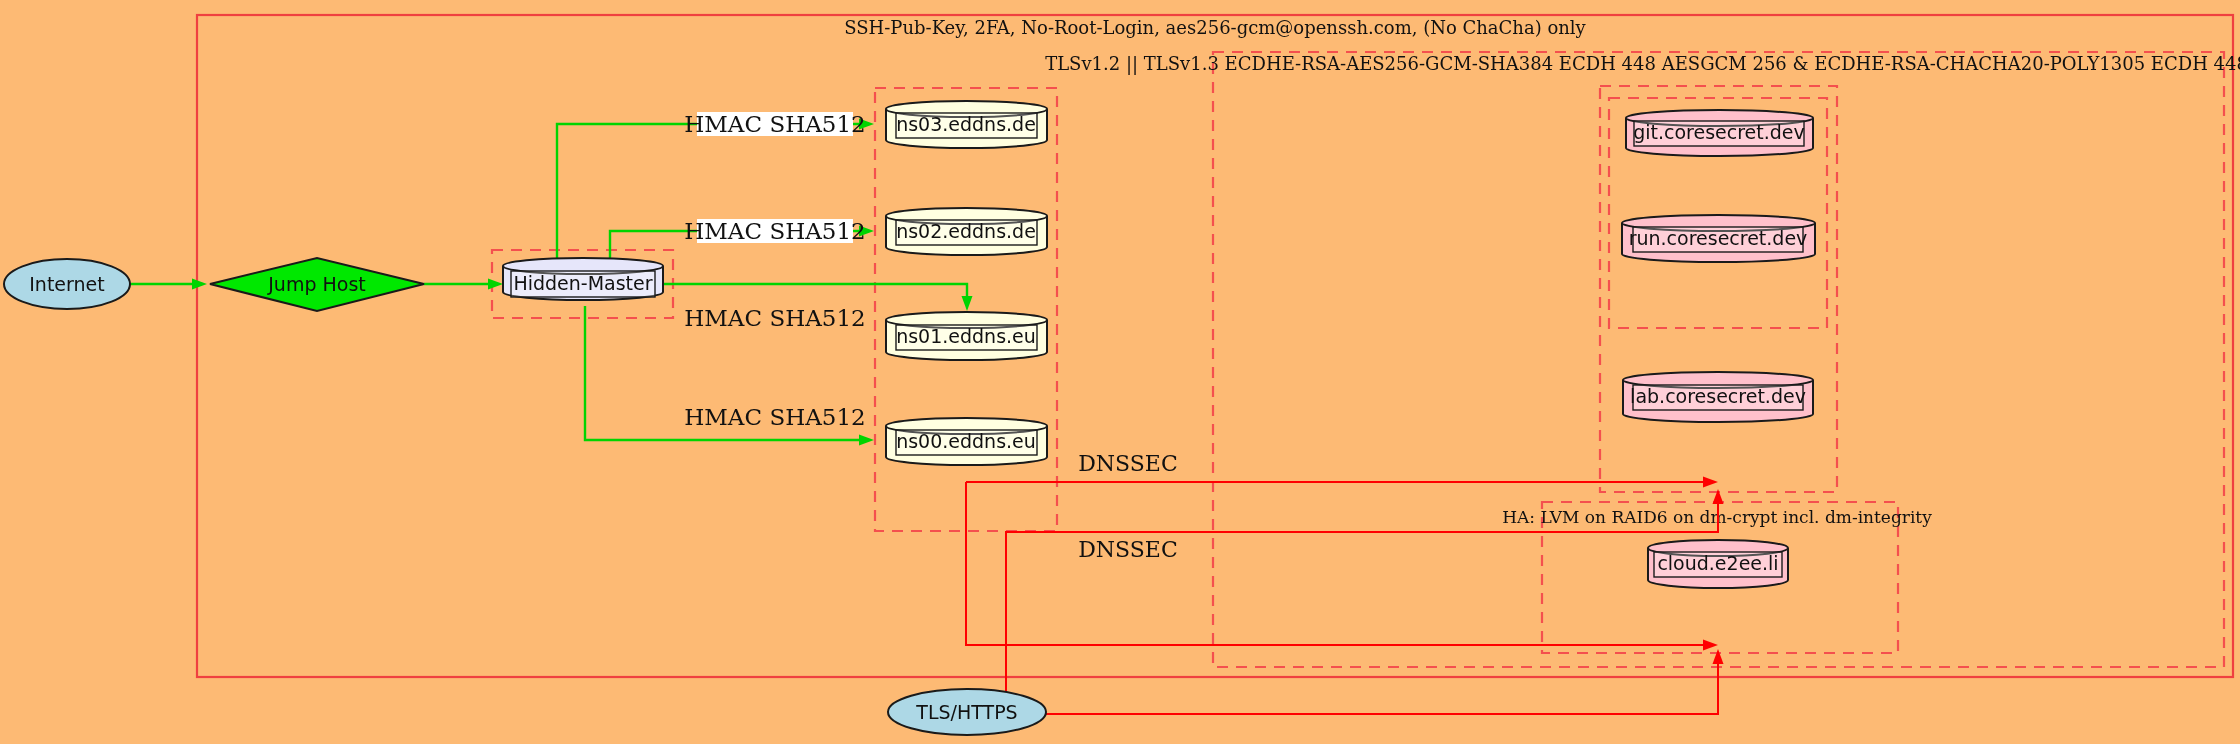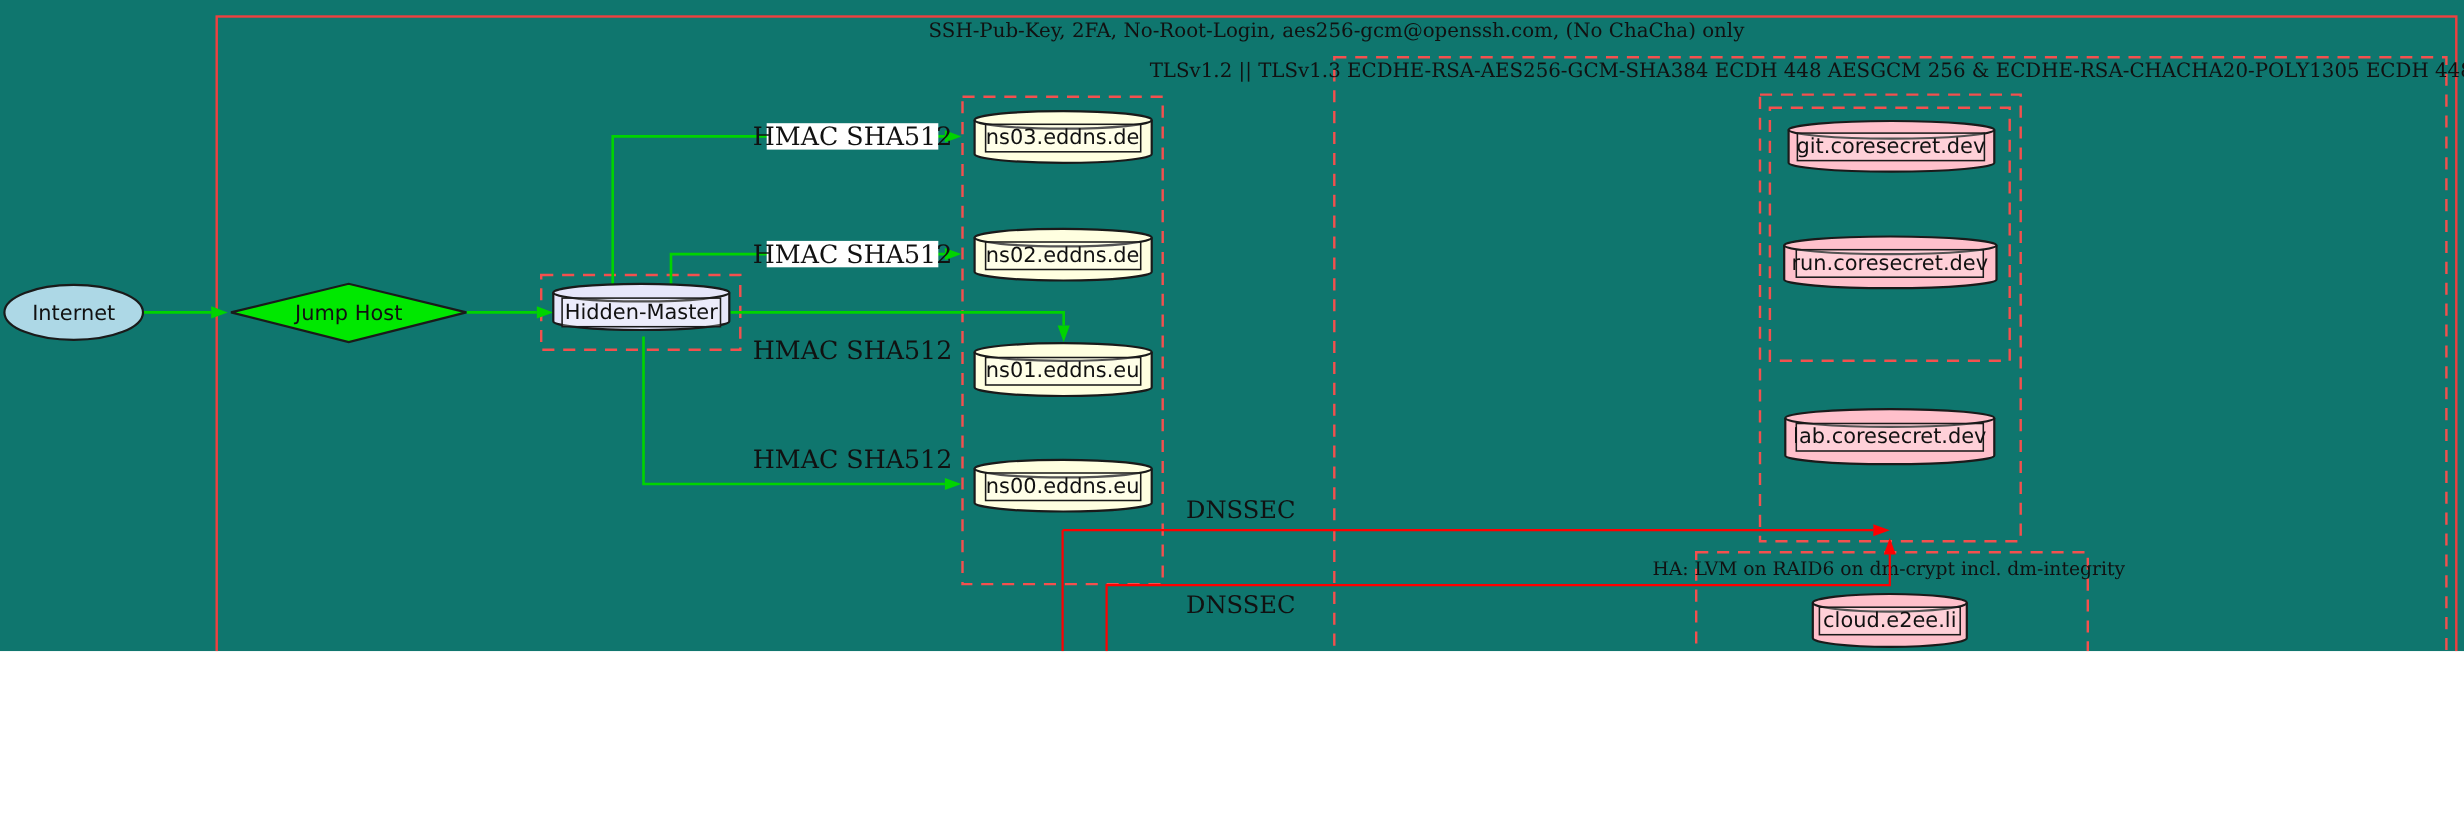--- a/index.html
+++ b/index.html
@@ -1,16 +1,16 @@
 <!DOCTYPE html>
 <html><head>
 <meta charset="utf-8">
 <style>
   html,body{margin:0;padding:0;background:#ffffff;}
-  .stage{position:relative;width:2240px;height:592px;background:#0f766e;overflow:hidden;}
+  .stage{position:relative;width:2240px;height:744px;background:#fdba74;overflow:hidden;}
   svg{display:block;}
   text{font-family:"DejaVu Sans","Liberation Sans",sans-serif;fill:#111111;}
   .serif{font-family:"DejaVu Serif","Liberation Serif",serif;}
   .nodelbl{font-size:19px;}
   .edgelbl{font-size:23px;}
   .dnssec{font-size:22px;}
   .clusterlbl{font-size:18px;}
   .halbl{font-size:17px;}
   .cyl{stroke:#1a1a1a;stroke-width:2;}
   .lblbox{fill:rgba(255,255,255,0.25);stroke:#1a1a1a;stroke-width:1.4;}

